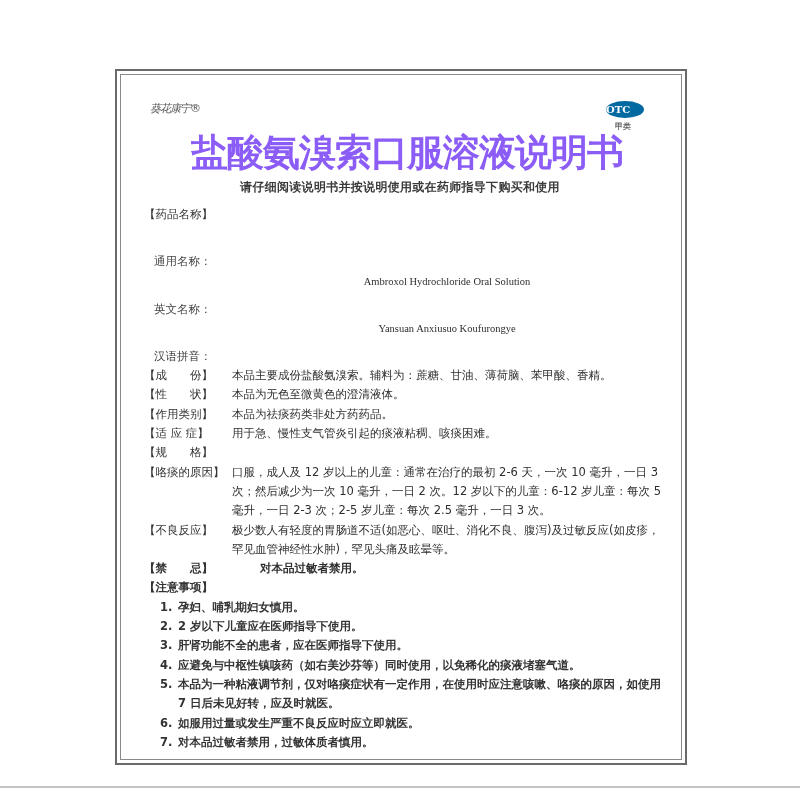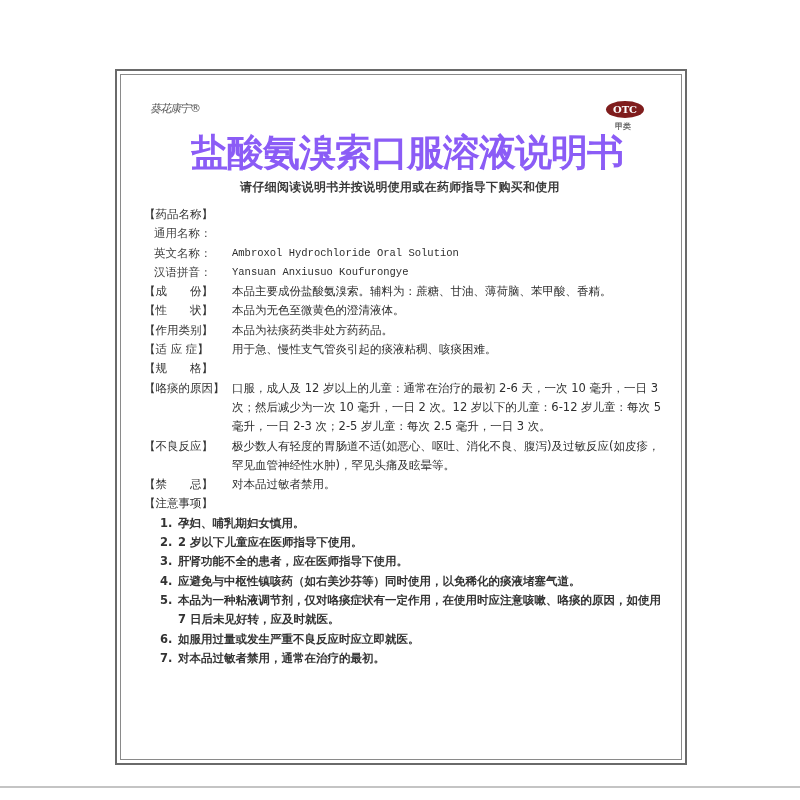--- a/index.html
+++ b/index.html
@@ -17,44 +17,44 @@
   }
   .bottom-rule {
     position:absolute; left:0; top:786px; width:800px; height:2px; background:#c4c4c4;
   }
   .brand {
     position:absolute; left:150px; top:101px; font-size:11px; color:#555; font-style:italic;
     letter-spacing:-1px;
   }
   .otc {
     position:absolute; left:606px; top:101px; width:38px; height:17px; border-radius:50%;
-    background:#7f1d1d; color:#fff; font-family:"DejaVu Serif", serif; font-weight:bold;
-    font-size:10px; line-height:17px; text-align:center;
+    background:#0369a1; color:#fff; font-family:"DejaVu Serif", serif; font-weight:bold;
+    font-size:10px; line-height:17px; text-align:left;
   }
   .otc-class {
     position:absolute; left:615px; top:121px; font-size:8px; color:#666;font-weight:bold;
   }
   .title {
     position:absolute; left:172px; top:130px; width:470px; text-align:center;
     font-family:"DejaVu Serif", serif; font-weight:bold; font-size:37px; color:#8b5cf6;
     letter-spacing:-1px; line-height:44px;
   }
   .subtitle {
     position:absolute; left:130px; top:179px; width:540px; text-align:center;
     font-weight:bold; font-size:12px; color:#3a3a3a; letter-spacing:0.3px;
   }
   .content {
     position:absolute; left:144px; top:205px; width:530px; font-size:11.5px; line-height:19.3px;
   }
   .row { display:flex; white-space:nowrap; }
   .lbl { width:88px; flex:none; color:#333; }
-  .lbl-sub { width:78px; padding-left:10px; flex:none; color:#444; }
+  .lbl-sub { width:78px; padding-left:10px; flex:none; color:#444;margin-top:28px; }
   .val { flex:none; width:430px; white-space:normal; color:#2e2e2e; }
-  .mono { font-family:Liberation Mono, monospace; font-size:10.5px; }
-  .bold { font-weight:normal; }
+  .mono { font-family:Liberation Serif, serif; font-size:10.5px;text-align:center; }
+  .bold { font-weight:bold;gap:28px; }
   .notes { margin-left:16px; font-weight:bold; color:#333; }
   .note { display:flex; }
   .note .num { width:18px; flex:none; }
   .note .txt { width:490px; }
 </style>
 </head>
 <body>
 
 <div class="frame-outer"></div>
 <div class="frame-inner"></div>
@@ -138,16 +138,16 @@
     <div class="note">
       <span class="num">5.</span>
       <span class="txt">本品为一种粘液调节剂，仅对咯痰症状有一定作用，在使用时应注意咳嗽、咯痰的原因，如使用 7 日后未见好转，应及时就医。</span>
     </div>
     <div class="note">
       <span class="num">6.</span>
       <span class="txt">如服用过量或发生严重不良反应时应立即就医。</span>
     </div>
     <div class="note">
       <span class="num">7.</span>
-      <span class="txt">对本品过敏者禁用，通常在治疗的最初。</span>
+      <span class="txt">对本品过敏者禁用，过敏体质者慎用。</span>
     </div>
   </div>
 </div>
 
 </body></html>

